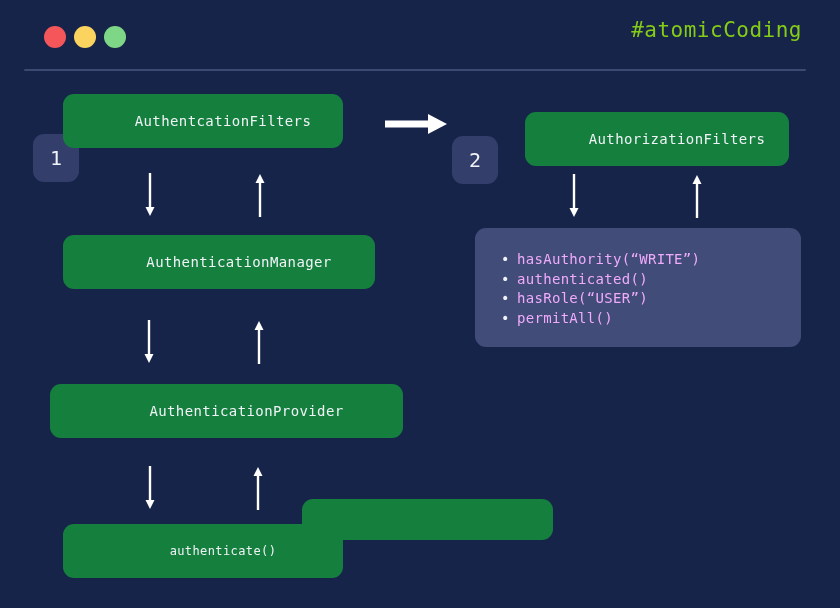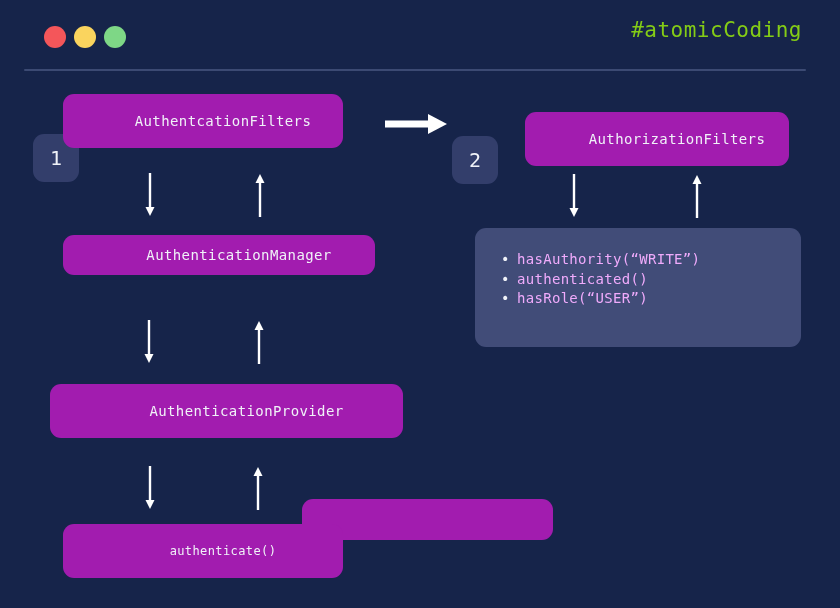--- a/index.html
+++ b/index.html
@@ -35,21 +35,21 @@
   #header-divider {
     position: absolute; left: 24px; top: 69px;
     width: 782px; height: 2px;
     background: #3c4a73;
     border-radius: 1px;
   }
 
   
   .node {
     position: absolute;
-    background: #a21caf;
+    background: #15803d;
     border-radius: 11px;
     display: flex;
     align-items: center;
     justify-content: center;
     color: #f0f2f8;
     font-size: 14px;
     letter-spacing: 0.4px;
     text-align: center;
     padding-left: 40px;
   }
@@ -146,24 +146,25 @@
   <svg class="arrow-v" style="left:690px; top:174px;" height="44" viewBox="0 0 14 44">
     <line x1="7" y1="8" x2="7" y2="44" stroke="#ffffff" stroke-width="2.4"></line>
     <polygon points="2.5,10 11.5,10 7,1" fill="#ffffff"></polygon>
   </svg>
 
   <div id="authz-options" style="left:475px; top:228px; width:326px; height:119px;">
     <ul>
       <li>hasAuthority(“WRITE”)</li>
       <li>authenticated()</li>
       <li>hasRole(“USER”)</li>
+      <li>permitAll()</li>
     </ul>
   </div>
 
-  <div class="node" style="left:63px; top:235px; width:312px; height:40px;align-items:center;">
+  <div class="node" style="left:63px; top:235px; width:312px; height:54px;align-items:center;">
     <span>AuthenticationManager</span>
   </div>
 
   <svg class="arrow-v" style="left:142px; top:320px;" height="44" viewBox="0 0 14 44">
     <line x1="7" y1="0" x2="7" y2="36" stroke="#ffffff" stroke-width="2.4"></line>
     <polygon points="2.5,34 11.5,34 7,43" fill="#ffffff"></polygon>
   </svg>
   <svg class="arrow-v" style="left:252px; top:320px;" height="44" viewBox="0 0 14 44">
     <line x1="7" y1="8" x2="7" y2="44" stroke="#ffffff" stroke-width="2.4"></line>
     <polygon points="2.5,10 11.5,10 7,1" fill="#ffffff"></polygon>

